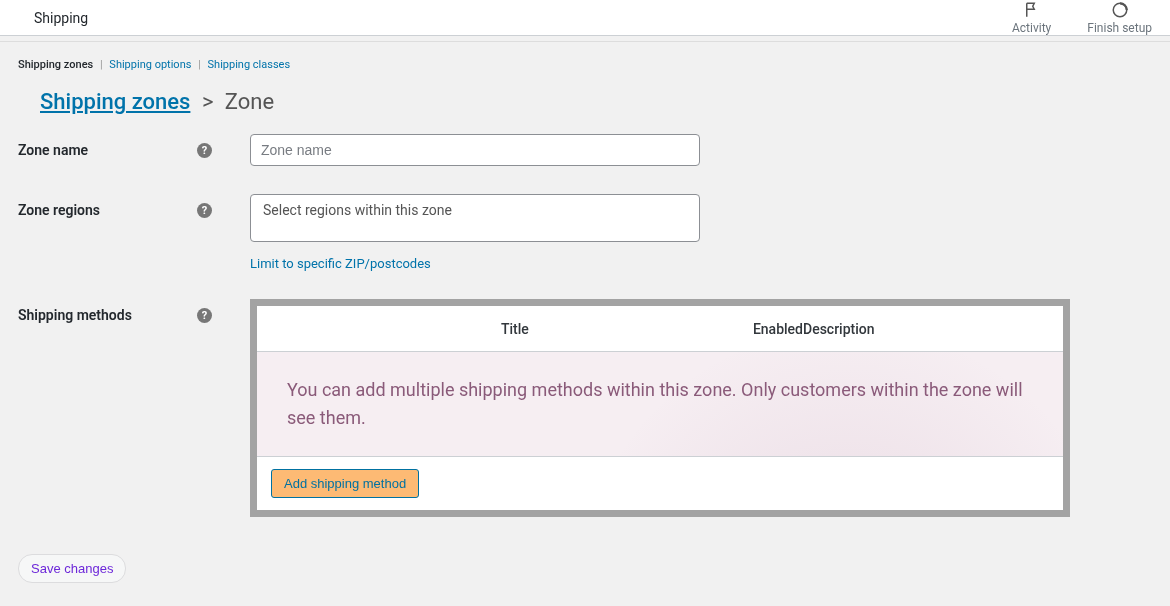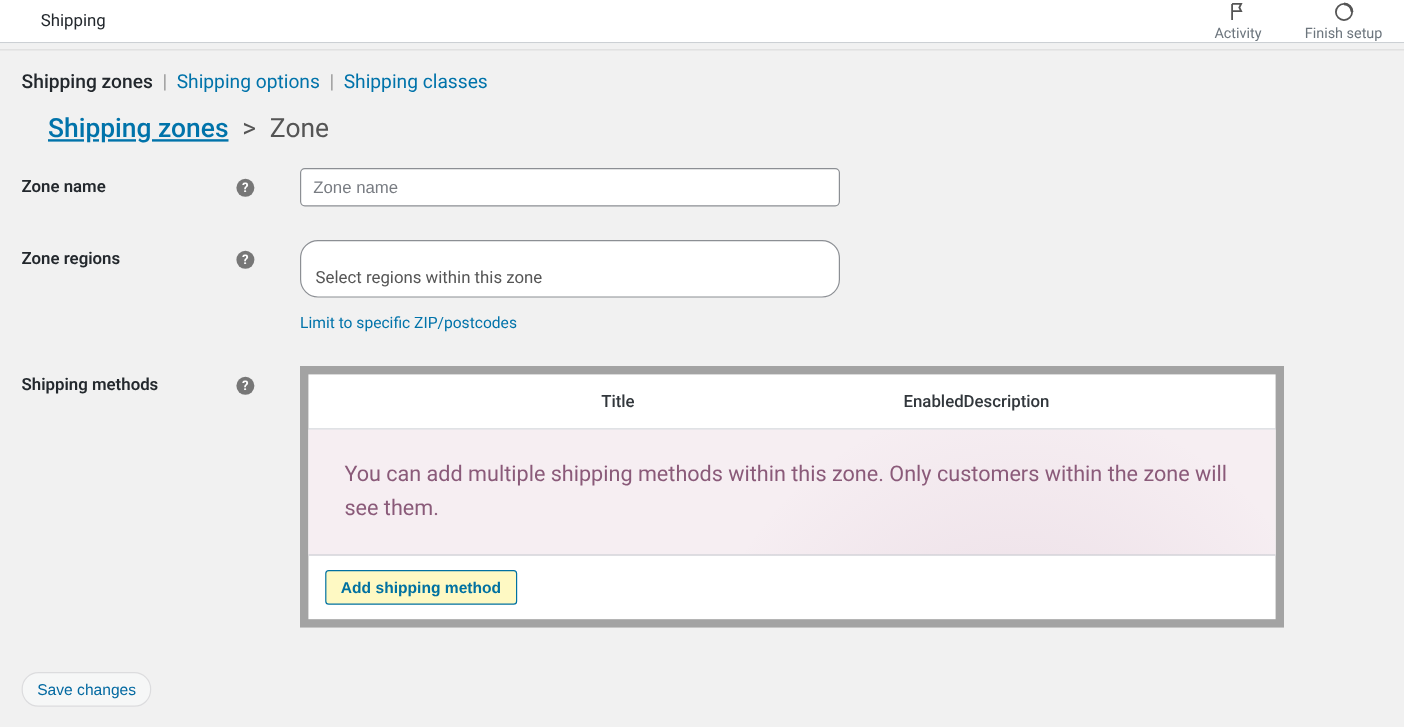--- a/index.html
+++ b/index.html
@@ -40,21 +40,21 @@
   
   .ghost-tabs {
     height: 6px;
     background: #f1f1f1;
     border-bottom: 1px solid #ddd;
   }
 
   
   .subnav {
     padding: 16px 18px 6px 18px;
-    font-size: 16px;
+    font-size: 11px;
     color: #666;
   }
   .subnav .item { color: #0073aa; }
   .subnav .item.active { color: #23282d; font-weight: 500; }
   .subnav .sep { color: #999; padding: 0 4px; }
 
   
   .breadcrumb {
     padding: 12px 18px 14px 8px;
     font-size: 22px;
@@ -106,26 +106,26 @@
     font-size: 14px;
     color: #2c3338;
     background: #fff;
   }
   input[type="text"].wide::placeholder { color: #787c82; }
   .select-like {
     width: 450px;
     height: 40px;
     padding: 23px 12px;
     border: 1px solid #8c8f94;
-    border-radius: 15px;
+    border-radius: 4px;
     font-size: 14px;
     color: #555;
     background: #fff;
     display: flex;
-    align-items: flex-start;
+    align-items: flex-end;
     cursor: text;
   }
   .link-under {
     display: inline-block;
     margin-top: 14px;
     color: #0073aa;
     font-size: 13px;
   }
 
   
@@ -164,32 +164,31 @@
     width: 550px; height: 550px;
     border-radius: 50%;
     background: radial-gradient(circle at 50% 50%, rgba(163,110,147,0.15), rgba(163,110,147,0) 70%);
   }
   .methods-table .tfoot {
     padding: 12px 14px;
   }
   .btn-outline {
     border: 1px solid #0071a1;
     color: #0071a1;
-    background: #fef9c3;
+    background: #fdba74;
     padding: 6px 12px;
     border-radius: 3px;
     font-size: 13px;
     cursor: pointer;
-    font-weight: bold;
   }
 
   .save-row { padding: 6px 18px 30px 18px; }
   .btn-disabled {
     border: 1px solid #dcdcde;
-    color: #0369a1;
+    color: #6d28d9;
     background: #f6f7f7;
     padding: 6px 12px;
     border-radius: 14px;
     font-size: 13px;
     cursor: default;
   }
 </style>
 </head>
 <body>
 

